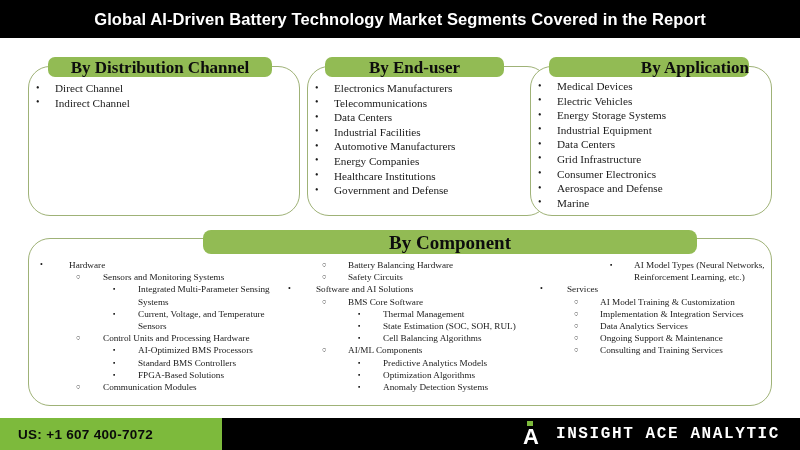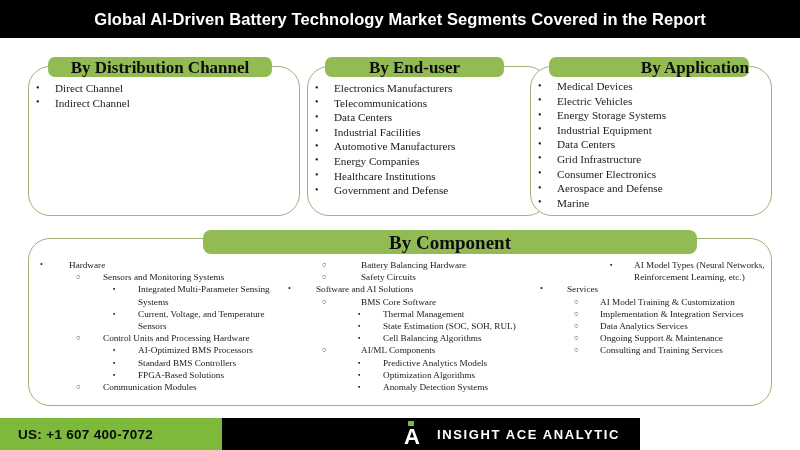--- a/index.html
+++ b/index.html
@@ -152,40 +152,40 @@
   .lv2 .ctext { margin-left: 65px; }
   .lv2 .marker { left: 38px; font-size: 7.5px; }
   
   .lv3 { margin-left: 9px; }
   .lv3 .ctext { margin-left: 100px; }
   .lv3 .marker { left: 75px; font-size: 6.5px; }
 
   
   .c2 .lv1 .ctext { margin-left: 16px; }
   .c2 .lv1 .marker { left: -12px; }
-  .c2 .lv2 .ctext { margin-left: 61px; }
+  .c2 .lv2 .ctext { margin-left: 48px; }
   .c2 .lv2 .marker { left: 22px; }
   .c2 .lv3 .ctext { margin-left: 83px; }
   .c2 .lv3 .marker { left: 58px; }
 
   .c3 .lv1 .ctext { margin-left: 25px; }
   .c3 .lv1 .marker { left: -2px; }
   .c3 .lv2 .ctext { margin-left: 58px; }
   .c3 .lv2 .marker { left: 32px; }
   .c3 .lv3 .ctext { margin-left: 92px; }
   .c3 .lv3 .marker { left: 68px; }
 
   .wrap { white-space: normal; max-width: 138px; }
 
   
   .footer {
     position: absolute;
     left: 0;
     top: 418px;
-    width: 640px;
+    width: 800px;
     height: 32px;
     background: #000000;
   }
   .footer-phone-block {
     position: absolute;
     left: 0;
     top: 0;
     width: 222px;
     height: 32px;
     background: #7dba3c;
@@ -231,23 +231,23 @@
     height: 21px;
     color: #ffffff;
     font-family: "Liberation Sans", sans-serif;
     font-weight: bold;
     font-size: 22px;
     line-height: 21px;
     text-align: center;
   }
   .brand-text {
     color: #ffffff;
-    font-family: Liberation Sans, sans-serif;
+    font-family: Liberation Mono, monospace;
     font-weight: bold;
-    font-size: 13px;
+    font-size: 16px;
     letter-spacing: 1.6px;
     white-space: nowrap;
   }
 </style>
 </head>
 <body>
 
 <div id="page">
 
   <div class="title-bar">

